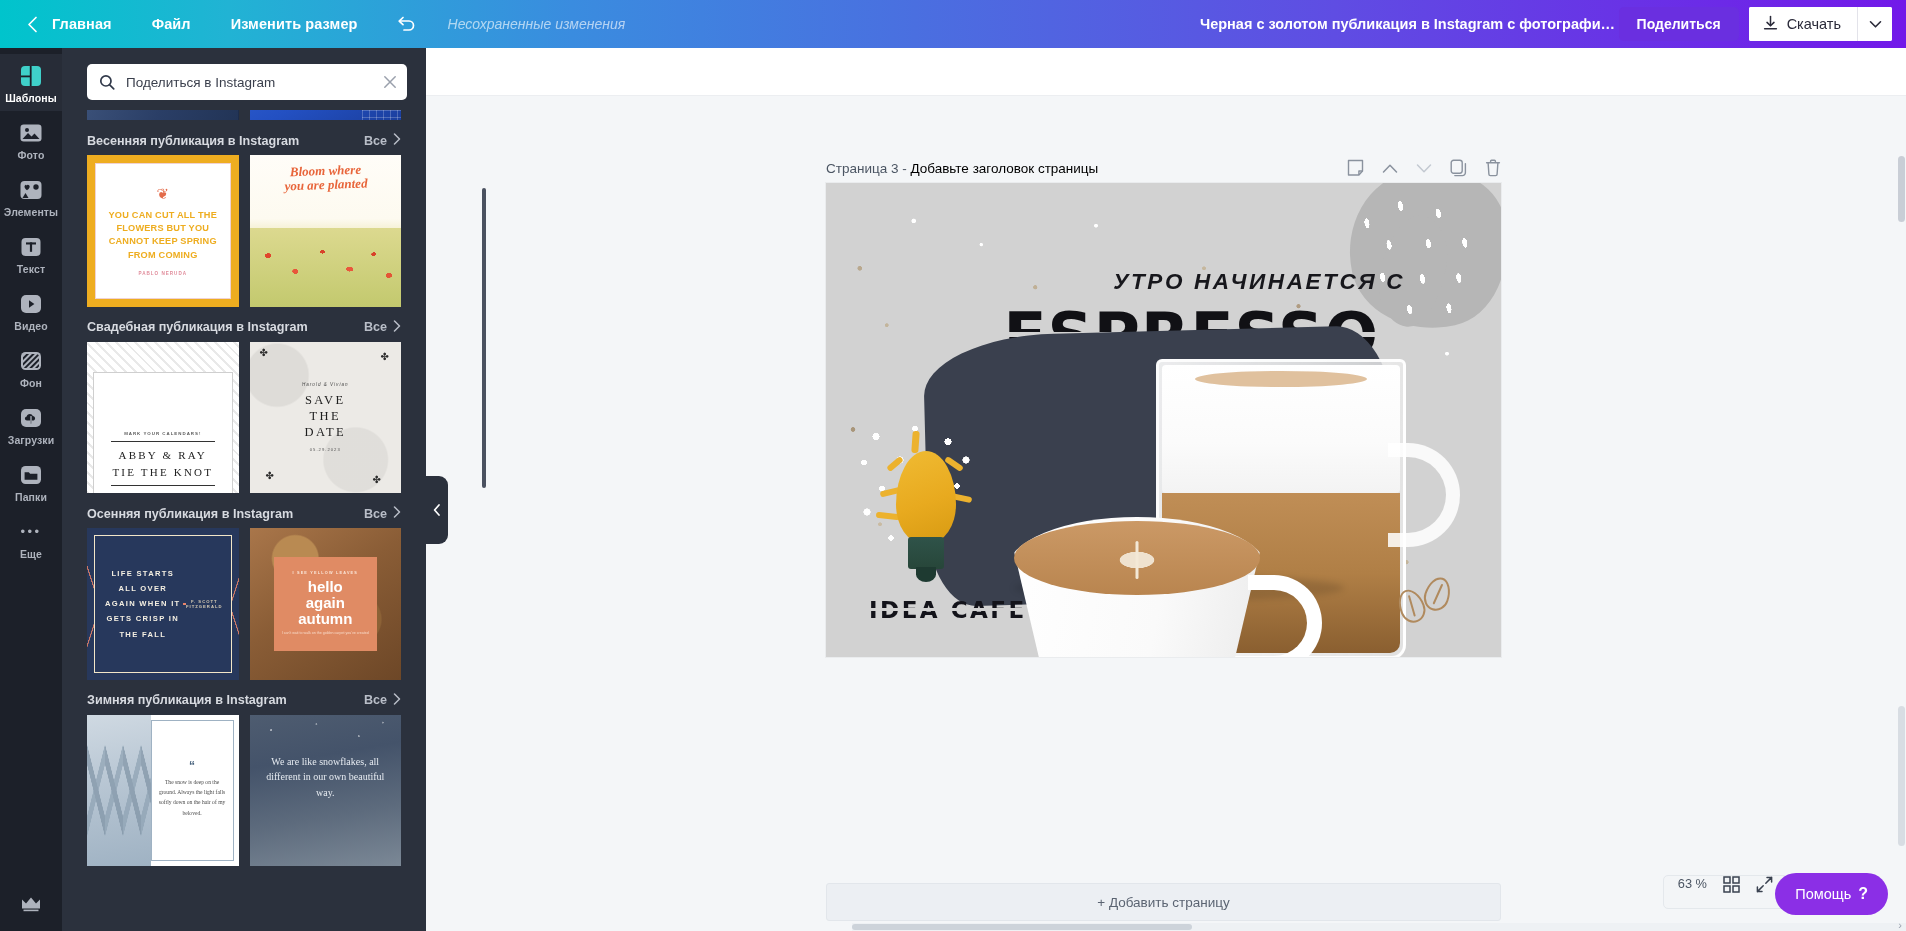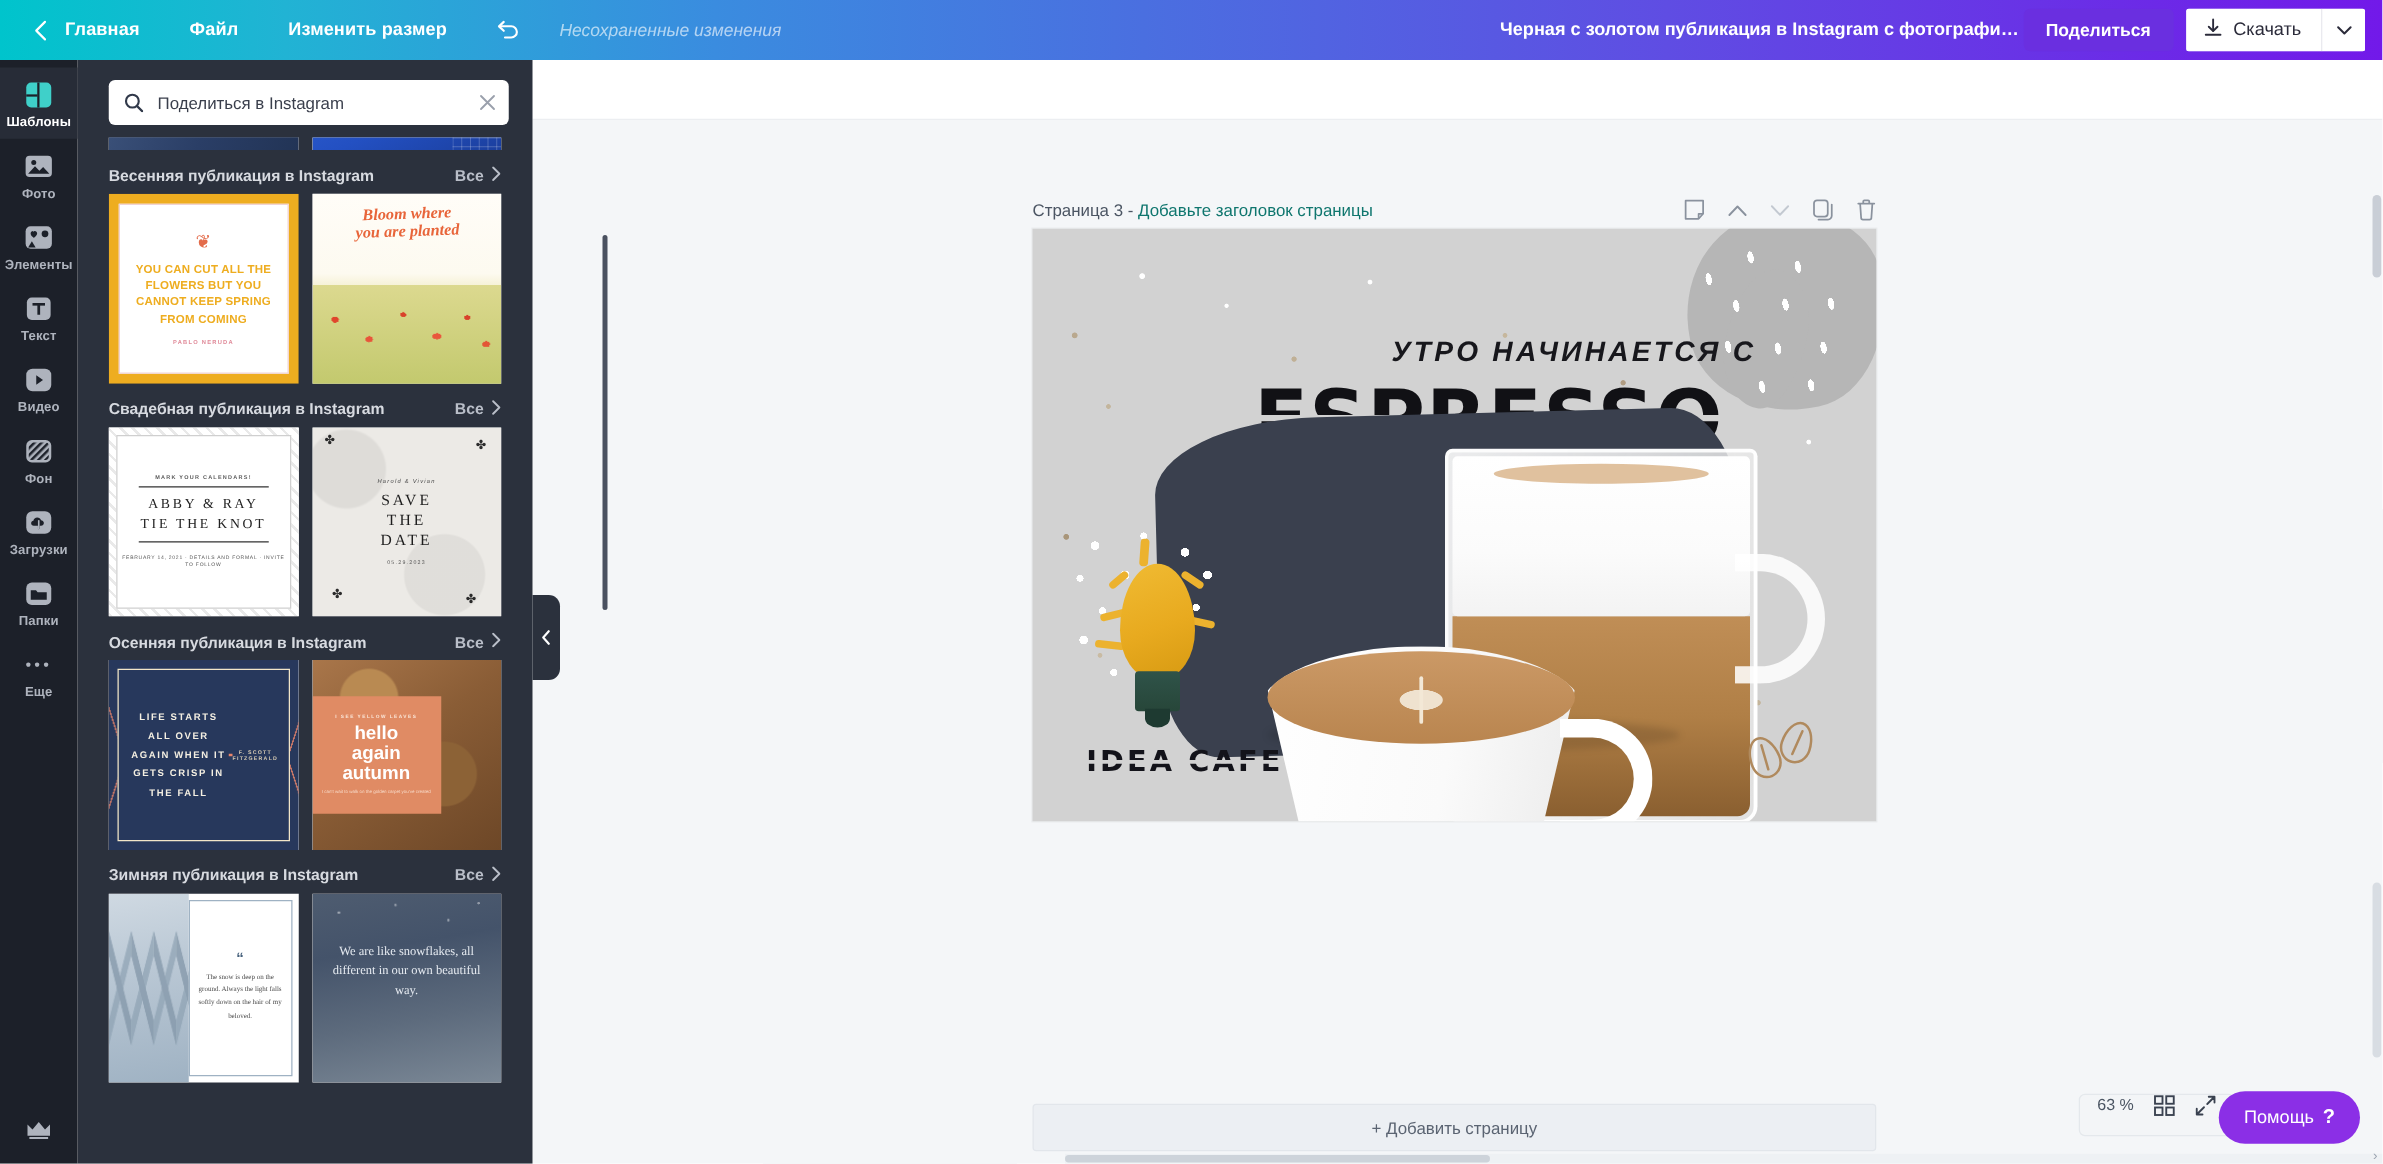--- a/index.html
+++ b/index.html
@@ -190,22 +190,22 @@
       radial-gradient(ellipse 5px 4px at 92% 60%, #e35536 60%, transparent 62%),
       linear-gradient(#dcd98f 0%, #c3c96e 100%);
   }
 
   .th-wed1 {
     width:100%; height:100%; position:relative; background:#fff; padding:6px;
     background-image: repeating-linear-gradient(45deg, #e9e9e9 0 2px, #fff 2px 7px);
   }
   .th-wed1 .inner {
     width:100%; height:100%; background:#fff; border:1px solid #cfcfcf;
-    display:flex; flex-direction:column; align-items:center; justify-content:center;
-    padding: 2px; text-align:center;
+    display:flex; flex-direction:column; align-items:center; justify-content:flex-end;
+    padding: 2px; text-align:center;margin-top:24px;
   }
   .th-wed1 .t0 { color:#5a5a5a; font-size:4.4px; letter-spacing:1px; font-weight:bold; }
   .th-wed1 .rule { width:78%; height:1px; background:#333; margin:5px 0; }
   .th-wed1 .t1 { color:#222; font-size:11px; letter-spacing:2.2px; font-family:"Liberation Serif", serif; line-height:1.5; }
   .th-wed1 .t2 { color:#555; font-size:4px; letter-spacing:.6px; line-height:1.6; margin-top:4px; }
 
   .th-wed2 {
     width:100%; height:100%; position:relative;
     background:#eceae6;
     background-image:
@@ -248,21 +248,21 @@
   .th-fall1 .q { color:#f4efe2; font-size:7.6px; font-weight:bold; letter-spacing:1.3px; line-height:2; }
   .th-fall1 .dash { width:14px; height:1.6px; background:#e8846a; margin:5px 0 4px; }
   .th-fall1 .a { color:#d6cbb4; font-size:4.2px; letter-spacing:1px; font-weight:bold; }
 
   .th-fall2 {
     width:100%; height:100%; position:relative; overflow:hidden;
     background:
       radial-gradient(circle at 30% 20%, #b98a52 0 14%, transparent 15%),
       radial-gradient(circle at 70% 60%, #8c6236 0 18%, transparent 19%),
       linear-gradient(145deg, #a9764a 0%, #8a5d36 45%, #6d4727 100%);
-    display:flex; align-items:center; 
+    display:flex; align-items:center; justify-content:center;
   }
   .th-fall2 .box {
     width:68%; height:62%; background:#e08b64;
     display:flex; flex-direction:column; align-items:center; justify-content:center;
     text-align:center; padding:4px;
   }
   .th-fall2 .t0 { color:#fae6d8; font-size:3.8px; letter-spacing:1.2px; font-weight:bold; }
   .th-fall2 .t1 { color:#fff; font-size:15px; font-weight:bold; line-height:1.08; margin:4px 0 3px; }
   .th-fall2 .t2 { color:#f7d9c7; font-size:3.6px; line-height:1.7; }
 
@@ -325,21 +325,21 @@
   .canvas-scroll {
     position: absolute; top: 48px; left: 0; right: 0; bottom: 0;
     background: #f4f6f8; overflow: hidden;
   }
 
   .page-header {
     position: absolute; top: 63px; left: 400px; width: 675px;
     display: flex; align-items: center; justify-content: space-between;
   }
   .ph-title { font-size: 13.5px; color: #4b5563; white-space: nowrap; }
-  .ph-title .muted { color: #0f766e; }
+  .ph-title .muted { color: #000000; }
   .ph-tools { display: flex; align-items: center; gap: 18px; color: #8a929e; }
   .ph-tools .t { cursor: pointer; display: flex; align-items: center; }
   .ph-tools .t.dim { color: #c3c9d1; }
 
   .page-canvas {
     position: absolute; top: 87px; left: 400px; width: 675px; height: 474px;
     background: #d2d2d2; overflow: hidden; box-shadow: 0 0 0 1px rgba(0,0,0,.04);
   }
   .add-page {
     position: absolute; top: 787px; left: 400px; width: 675px; height: 38px;

